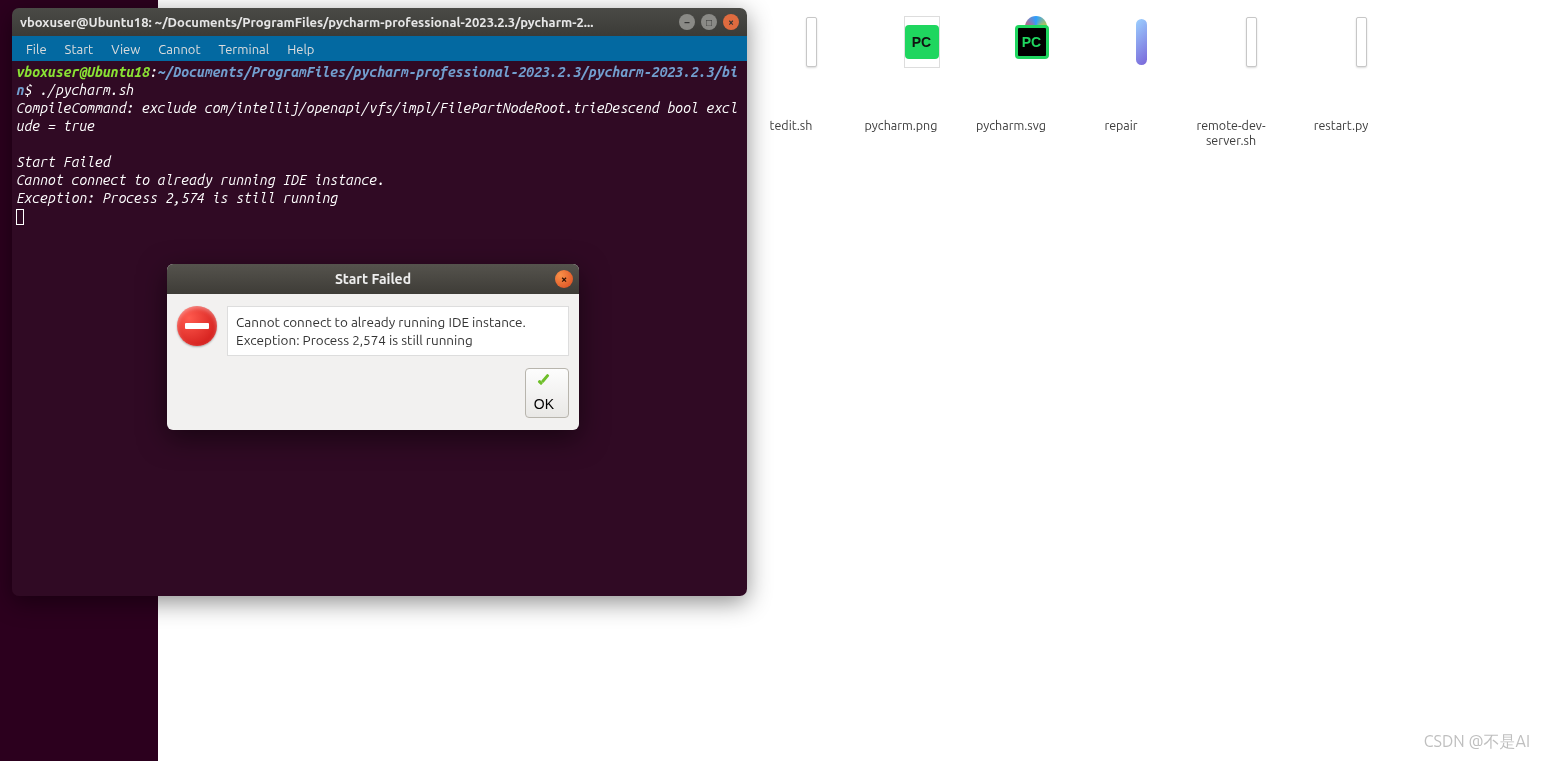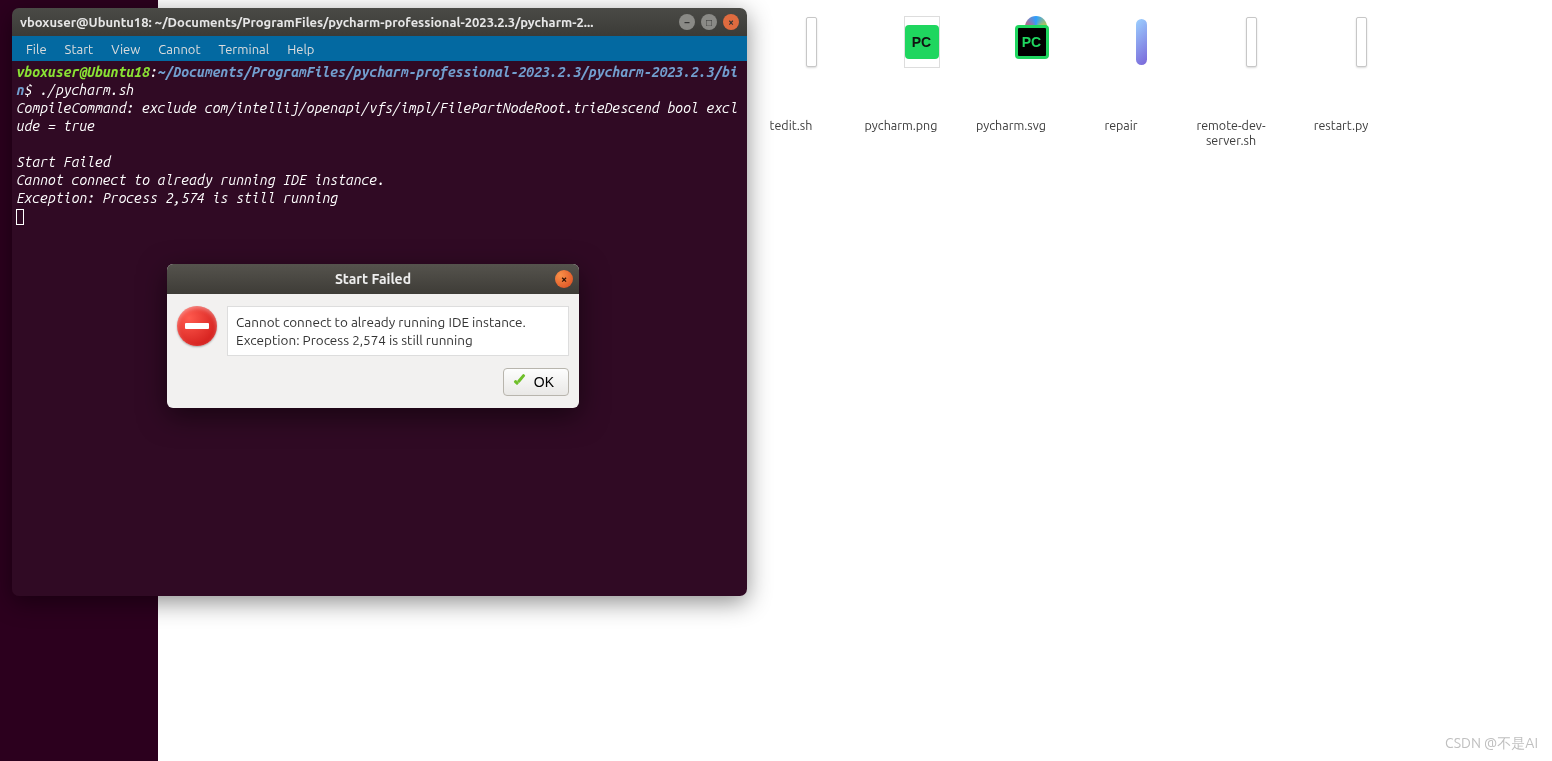--- a/index.html
+++ b/index.html
@@ -150,20 +150,21 @@
     padding:6px 10px 12px 10px;
   }
   .ok-button {
     background:linear-gradient(#fdfdfd,#e9e8e6);
     border:1px solid #b8b5ad;
     border-radius:4px;
     padding:5px 14px 5px 8px;
     font-size:14px;
     display:flex;align-items:center;gap:6px;
     cursor:pointer;
+    flex-direction:column;
   }
   .check-icon {
     width:16px;height:16px;display:inline-block;position:relative;
   }
   .check-icon::after{
     content:"";
     position:absolute;
     left:2px;top:7px;
     width:5px;height:2.5px;
     background:#6fbf2a;
@@ -242,22 +243,22 @@
     position:relative;
   }
   .repair-icon::after{
     content:"";position:absolute;left:10px;top:22px;width:28px;height:6px;background:#fff;
     transform:rotate(-30deg);border-radius:2px;
   }
   .dlabel{line-height:1.2;word-break:break-word;max-width:82px;margin-top:46px;}
 
   
   .watermark{
-    position:absolute;right:14px;bottom:8px;
-    font-size:14px;color:#bfbfbf;
+    position:absolute;right:22px;bottom:8px;
+    font-size:16px;color:#bfbfbf;
   }
 </style>
 </head>
 <body>
 
 <div class="dark-bg"></div>
 
 <div class="terminal-window">
   <div class="terminal-titlebar">
     <span class="title-text">vboxuser@Ubuntu18: ~/Documents/ProgramFiles/pycharm-professional-2023.2.3/pycharm-2...</span>

